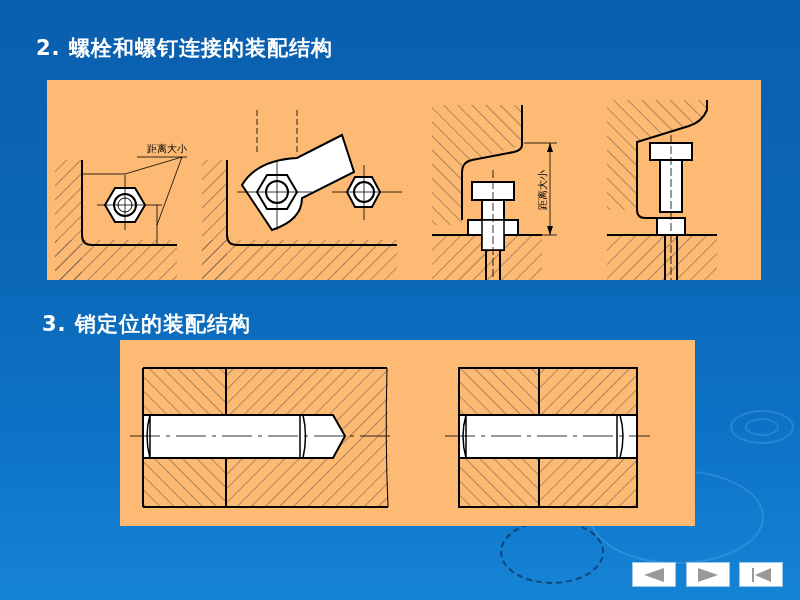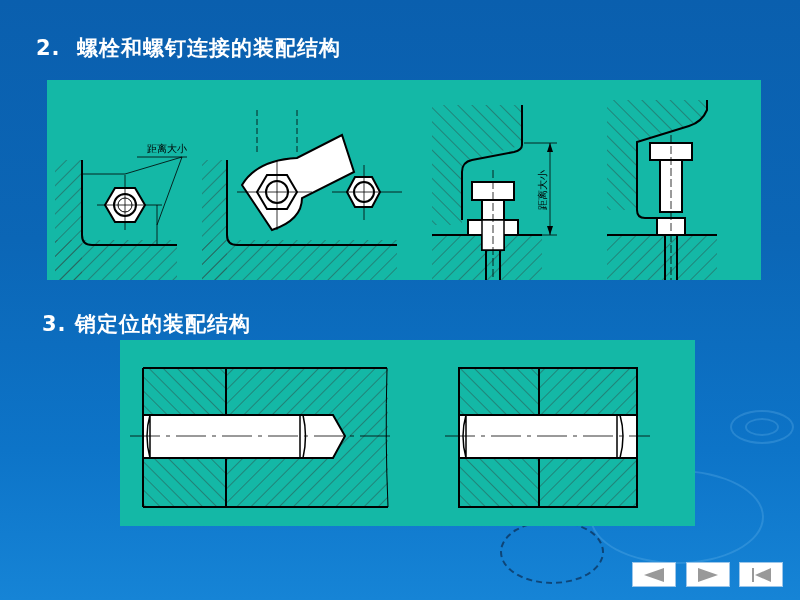--- a/index.html
+++ b/index.html
@@ -1,36 +1,36 @@
 <!DOCTYPE html>
 <html><head>
 <meta charset="utf-8">
 <style>
   html,body{margin:0;padding:0;}
   body{width:800px;height:600px;overflow:hidden;position:relative;
     background:linear-gradient(180deg,#0a5fae 0%,#0b66b6 40%,#0d74c8 75%,#1684d6 100%);
     font-family:"DejaVu Sans","Liberation Sans",sans-serif;}
   .ripple{position:absolute;border-radius:50%;border:2px solid rgba(120,190,240,0.25);}
   .title{position:absolute;color:#fff;font-size:21px;font-weight:bold;letter-spacing:1px;}
-  .panel{position:absolute;background:#14b8a6;}
+  .panel{position:absolute;background:#fdba74;}
   svg{display:block;}
   .nav{position:absolute;top:562px;width:44px;height:25px;background:#fff;border:1px solid #9cc6ea;box-sizing:border-box;
     display:flex;align-items:center;justify-content:center;cursor:pointer;}
 </style>
 </head>
 <body>
 
 <div class="ripple" style="left:730px;top:410px;width:60px;height:30px;"></div>
 <div class="ripple" style="left:745px;top:418px;width:30px;height:14px;"></div>
 <div class="ripple" style="left:590px;top:470px;width:170px;height:90px;"></div>
 <div class="ripple" style="left:500px;top:520px;width:100px;height:60px;border-color:rgba(10,30,60,0.6);border-style:dashed;"></div>
 
 <div class="title" style="left:36px;top:34px;">
   <span>2.</span>
-  <span style="margin-left:8px;">螺栓和螺钉连接的装配结构</span>
+  <span style="">螺栓和螺钉连接的装配结构</span>
 </div>
 
 <div class="panel" style="left:47px;top:80px;width:714px;height:200px;">
   <svg width="714" height="200" viewBox="0 0 714 200">
     <defs>
       <pattern id="h1" width="10" height="10" patternUnits="userSpaceOnUse" patternTransform="rotate(45)">
         <line x1="0" y1="0" x2="0" y2="10" stroke="#333" stroke-width="0.8"></line>
       </pattern>
       <pattern id="h2" width="10" height="10" patternUnits="userSpaceOnUse" patternTransform="rotate(-45)">
         <line x1="0" y1="0" x2="0" y2="10" stroke="#333" stroke-width="0.8"></line>

